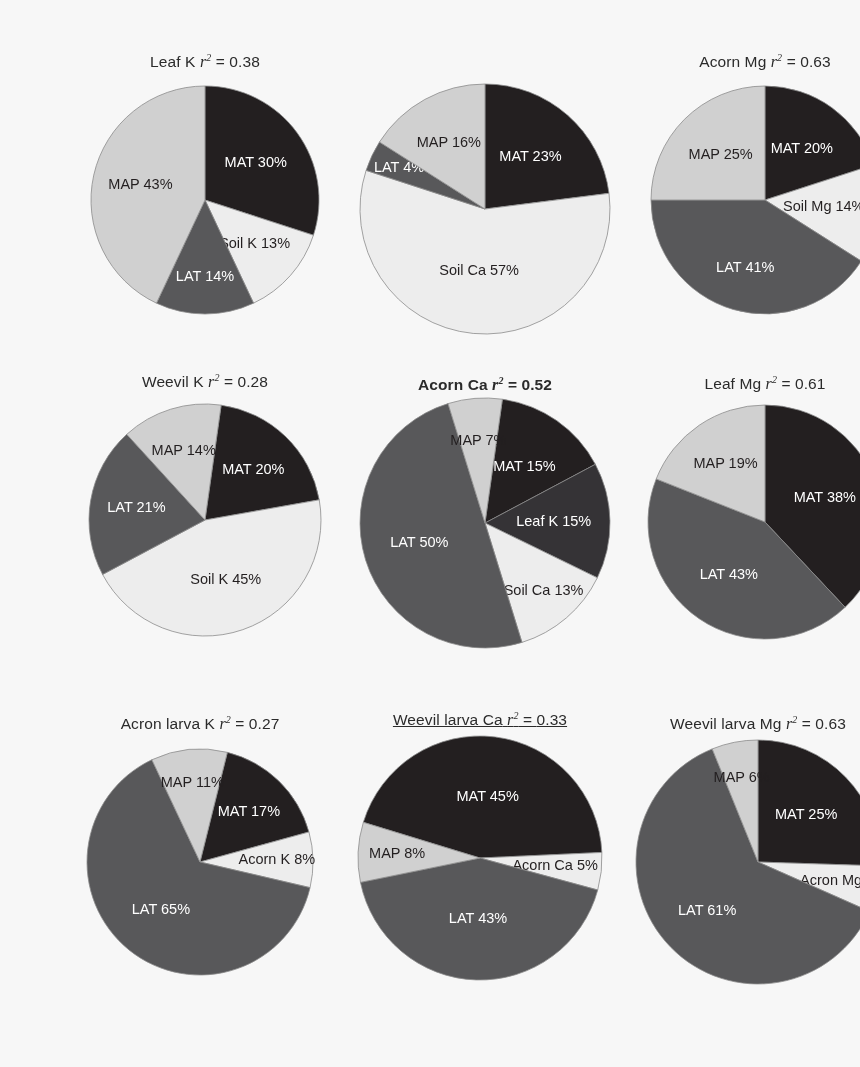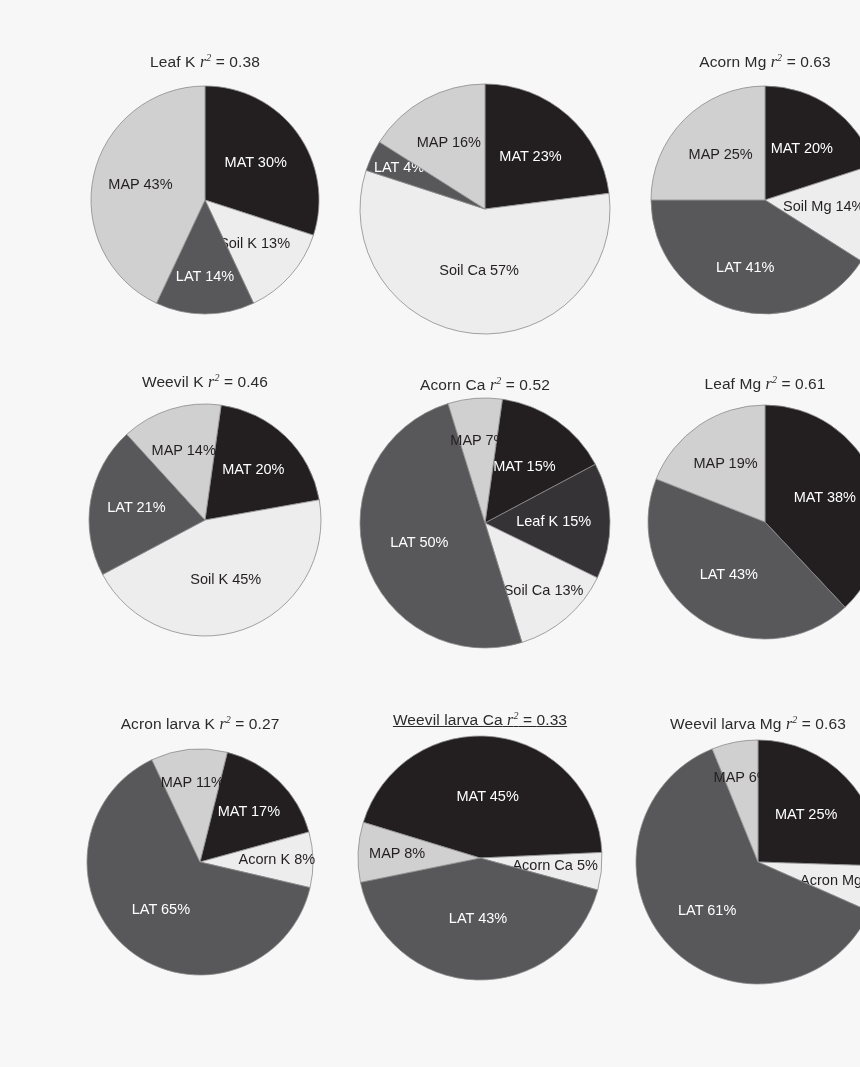--- a/index.html
+++ b/index.html
@@ -105,36 +105,36 @@
           <path class="slice" d="M 174 174 L 282.4204428576475 138.772062641256 A 114 114 0 0 1 270.2533835072297 235.08425462760562 Z" fill="#ededed"></path>
           <text class="slice-label" x="232.81255949392227" y="181.42975408569197" text-anchor="middle" fill="#231f20">Soil Mg 14%</text>
           <path class="slice" d="M 174 174 L 270.2533835072297 235.08425462760562 A 114 114 0 0 1 60 174 Z" fill="#58585a"></path>
           <text class="slice-label" x="154.28090862514728" y="241.87355770364633" text-anchor="middle" fill="#ffffff">LAT 41%</text>
           <path class="slice" d="M 174 174 L 60 174 A 114 114 0 0 1 173.99999999999997 60 Z" fill="#d0d0d0"></path>
           <text class="slice-label" x="129.66440481960348" y="129.66440481960348" text-anchor="middle" fill="#231f20">MAP 25%</text>
         </svg>
       </div>
     </div>
     <div class="panel" style="left: -19px; top: 344px; width: 352px; height: 352px;">
-      <div class="panel-title" style="top: 28px;"><span>Weevil K</span> <span class="rsym">r</span><sup>2</sup><span> = </span><span>0.46</span></div>
+      <div class="panel-title" style="top: 28px;"><span>Weevil K</span> <span class="rsym">r</span><sup>2</sup><span> = </span><span>0.28</span></div>
       <div class="pie-wrap" style="left: 0px; top: 0px;">
         <svg class="pie" width="352" height="352" viewBox="0 0 352 352">
           <path class="slice" d="M 176 176 L 192.14407971136762 61.128904025977846 A 116 116 0 0 1 290.2376993494161 155.8568113906361 Z" fill="#231f20"></path>
           <text class="slice-label" x="224.3482225839462" y="125.93394989642988" text-anchor="middle" fill="#ffffff">MAT 20%</text>
           <path class="slice" d="M 176 176 L 290.2376993494161 155.8568113906361 A 116 116 0 0 1 73.5780792283645 230.45870128316335 Z" fill="#ededed"></path>
           <text class="slice-label" x="196.7712482543666" y="236.32408512323642" text-anchor="middle" fill="#231f20">Soil K 45%</text>
           <path class="slice" d="M 176 176 L 73.5780792283645 230.45870128316335 A 116 116 0 0 1 97.78092304028813 90.33918048739744 Z" fill="#58585a"></path>
           <text class="slice-label" x="107.41561026554909" y="164.15341885804412" text-anchor="middle" fill="#ffffff">LAT 21%</text>
           <path class="slice" d="M 176 176 L 97.78092304028813 90.33918048739744 A 116 116 0 0 1 192.1440797113676 61.12890402597783 Z" fill="#d0d0d0"></path>
           <text class="slice-label" x="154.73267704083216" y="107.29638019616104" text-anchor="middle" fill="#231f20">MAP 14%</text>
         </svg>
       </div>
     </div>
     <div class="panel" style="left: 252px; top: 338px; width: 370px; height: 370px;">
-      <div class="panel-title" style="top: 37px;"><span>Acorn Ca</span> <span class="rsym">r</span><sup>2</sup><span> = </span><span>0.52</span></div>
+      <div class="panel-title" style="top: 37px; font-weight: bold;"><span>Acorn Ca</span> <span class="rsym">r</span><sup>2</sup><span> = </span><span>0.52</span></div>
       <div class="pie-wrap" style="left: 0px; top: 0px;">
         <svg class="pie" width="370" height="370" viewBox="0 0 370 370">
           <path class="slice" d="M 185 185 L 202.39663762000822 61.21649140730372 A 125 125 0 0 1 295.3684491073659 126.31605465176365 Z" fill="#231f20"></path>
           <text class="slice-label" x="224.43337999913442" y="128.68329695513182" text-anchor="middle" fill="#ffffff">MAT 15%</text>
           <path class="slice" d="M 185 185 L 295.3684491073659 126.31605465176365 A 125 125 0 0 1 297.34925578739586 239.79639334863467 Z" fill="#353336"></path>
           <text class="slice-label" x="253.7395290420019" y="183.80014705743676" text-anchor="middle" fill="#ffffff">Leaf K 15%</text>
           <path class="slice" d="M 185 185 L 297.34925578739586 239.79639334863467 A 125 125 0 0 1 221.96350625550582 304.409795265293 Z" fill="#ededed"></path>
           <text class="slice-label" x="243.56967955392656" y="253.33441766013928" text-anchor="middle" fill="#231f20">Soil Ca 13%</text>
           <path class="slice" d="M 185 185 L 221.96350625550582 304.409795265293 A 125 125 0 0 1 148.03649374449415 65.59020473470704 Z" fill="#58585a"></path>
           <text class="slice-label" x="119.32461260408887" y="205.3299284405282" text-anchor="middle" fill="#ffffff">LAT 50%</text>

